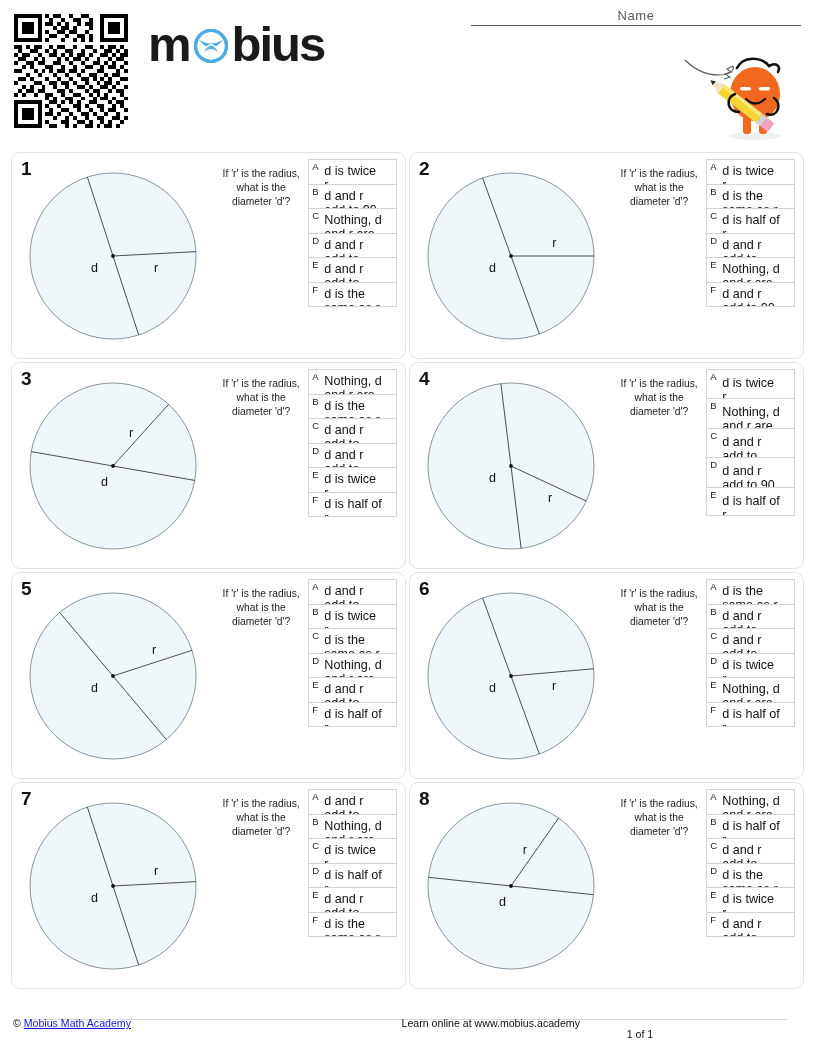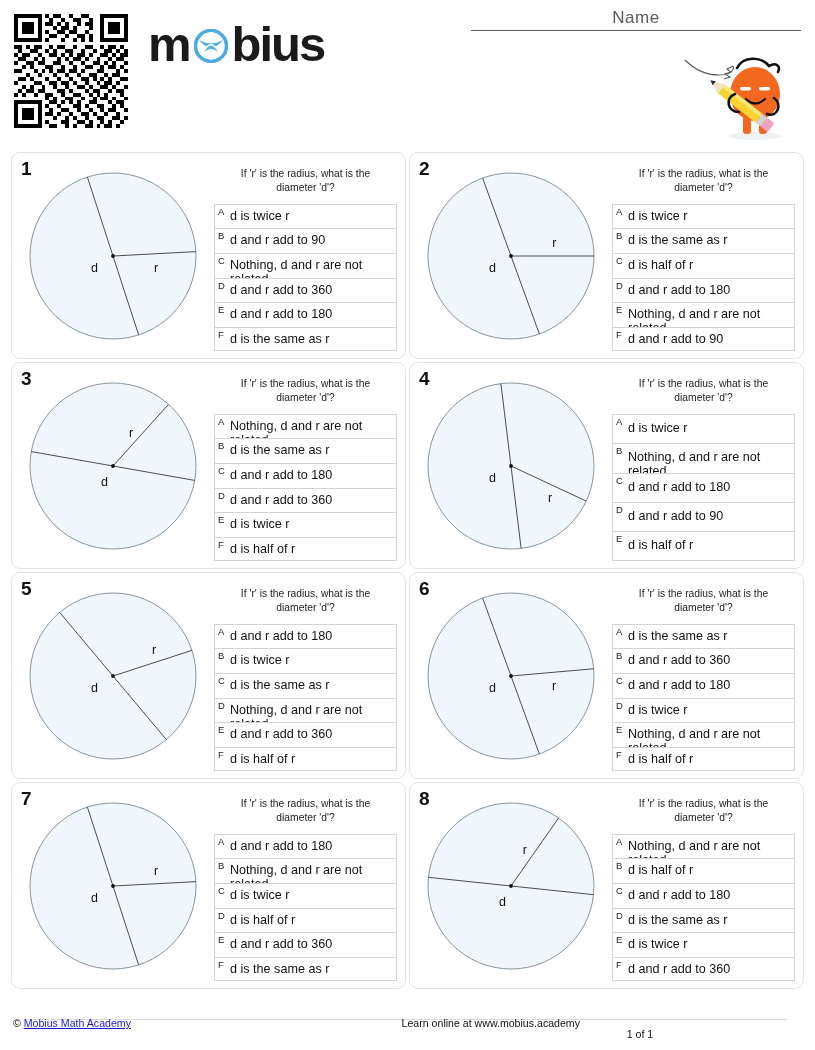--- a/index.html
+++ b/index.html
@@ -19,21 +19,21 @@
   .logo-text {
     font-size: 49px; font-weight: bold; color: #1a1a1a;
     letter-spacing: -2px; line-height: 1; display: flex; align-items: center;
   }
   .logo-o { display: inline-block; width: 40px; height: 40px; position: relative; vertical-align: middle; margin: 0 1px; }
   .worksheet-title {
     margin-top: 12px; font-size: 19.5px; font-weight: bold;
     color: #11111f; line-height: 1.38; letter-spacing: -0.1px;
   }
   .name-area { position: absolute; right: 14px; top: 8px; width: 330px; }
-  .name-label { font-size: 17px; color: #5a5a5a; text-align: center; padding-bottom: 2px; letter-spacing: 0.6px; }
+  .name-label { font-size: 13px; color: #5a5a5a; text-align: center; padding-bottom: 2px; letter-spacing: 0.6px; }
   .name-line { height: 1px; background: #5a5a5a; width: 100%; }
   .mascot { position: absolute; right: 18px; top: 42px; width: 120px; height: 100px; }
 
   
   .grid {
     position: absolute; left: 11px; top: 152px;
     width: 793px;
     display: grid; grid-template-columns: 1fr 1fr;
     gap: 3px 3px;
   }
@@ -43,21 +43,21 @@
     position: relative; overflow: hidden;
     display: flex;
   }
   .qnum {
     position: absolute; left: 9px; top: 5px;
     font-size: 19px; font-weight: bold; color: #111;
     z-index: 5;
   }
   .fig { width: 196px; flex: none; position: relative; }
   .fig svg { position: absolute; left: 13px; top: 8px; }
-  .opts { flex: 1; padding: 6px 8px 4px 6px; display: flex; flex-direction: column; }
+  .opts { flex: 1; padding: 6px 8px 4px 6px; display: flex; }
   .prompt {
     font-size: 10.3px; color: #222; text-align: center;
     line-height: 1.35; padding: 8px 6px 9px 6px; min-height: 44px;
   }
   .opt-list { display: flex; flex-direction: column; }
   .opt {
     display: flex; align-items: stretch;
     border: 1px solid #d4d4d4; border-bottom: none;
     background: #fff; position: relative;
   }

